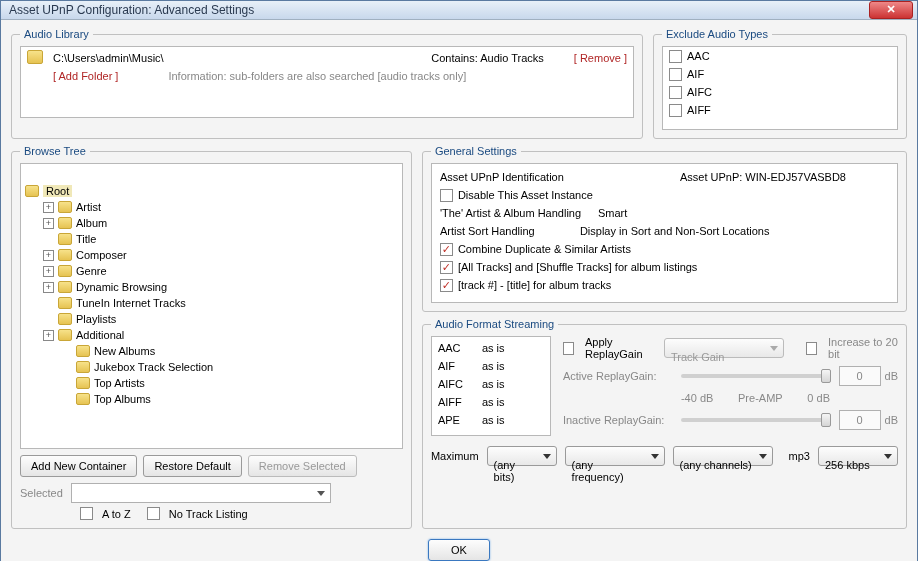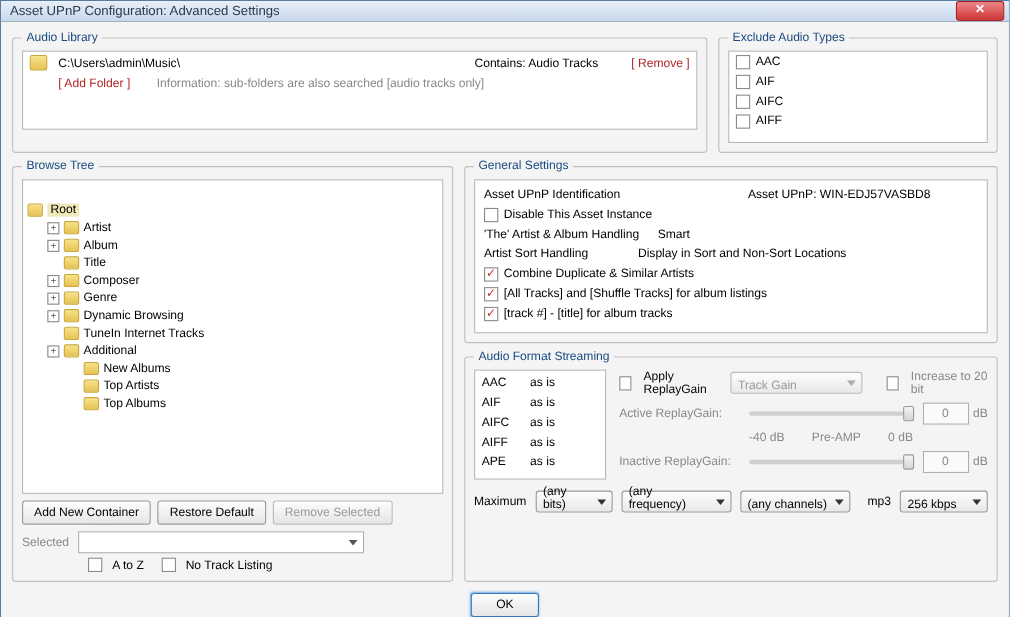--- a/index.html
+++ b/index.html
@@ -26,21 +26,21 @@
 .btn.disabled { color: #999; border-color: #bbb; cursor: default; }
 .btn.primary { border: 1px solid #3a78c0; box-shadow: 0 0 2px #6aa8e8; padding: 0 22px; }
 .chk { width: 13px; height: 13px; border: 1px solid #8a8a8a; background: #fff; display: inline-flex; align-items: center; justify-content: center; margin-right: 5px; cursor: pointer; }
 .chk .mark { color: #c03028; font-size: 11px; line-height: 11px; }
 .exclude-list { height: 84px; overflow-y: scroll; }
 .exclude-item { display: flex; align-items: center; height: 18px; padding: 0 6px; }
 .gen-list { height: 140px; overflow-y: scroll; padding: 4px 8px; }
 .gen-line { display: flex; align-items: center; height: 18px; }
 .fmt-list { width: 120px; height: 100px; overflow-y: scroll; padding: 2px 6px; }
 .fmt-row { display: flex; height: 18px; align-items: center; }
-.dropdown { background: linear-gradient(#fdfdfd,#e8e8e8); border: 1px solid #9a9a9a; border-radius: 3px; height: 20px; display: inline-flex; align-items: flex-end; padding: 12px 18px 0 6px; position: relative; cursor: pointer; min-width: 90px; }
+.dropdown { background: linear-gradient(#fdfdfd,#e8e8e8); border: 1px solid #9a9a9a; border-radius: 3px; height: 20px; display: inline-flex; align-items: flex-start; padding: 12px 18px 0 6px; position: relative; cursor: pointer; min-width: 90px; }
 .dropdown::after { content: ""; position: absolute; right: 5px; top: 7px; border-left: 4px solid transparent; border-right: 4px solid transparent; border-top: 5px solid #333; }
 .dropdown.disabled { color: #999; border-color: #bbb; cursor: default; }
 .dropdown.disabled::after { border-top-color: #aaa; }
 .numbox { width: 42px; height: 20px; border: 1px solid #b0b0b0; background: #fafafa; text-align: center; color: #888; }
 .slider { flex: 1; height: 4px; background: #d0d0d0; border-radius: 2px; position: relative; margin: 0 8px; }
 .slider .thumb { position: absolute; top: -5px; right: 0; width: 10px; height: 14px; background: linear-gradient(#f5f5f5,#d5d5d5); border: 1px solid #999; border-radius: 2px; }
 .grey { color: #888; }
 .red { color: #b02525; }
 .small-combo { border: 1px solid #b0b0b0; background: #fff; height: 20px; width: 260px; position: relative; }
 .small-combo::after { content: ""; position: absolute; right: 5px; top: 7px; border-left: 4px solid transparent; border-right: 4px solid transparent; border-top: 5px solid #555; }
@@ -61,21 +61,21 @@
         <legend>Audio Library</legend>
         <div class="whitebox" style="height:72px;">
           <div class="lib-row">
             <span class="folder-ic"></span>
             <span style="flex:1">C:\Users\admin\Music\</span>
             <span style="margin-right:30px">Contains: Audio Tracks</span>
             <span class="red">[ Remove ]</span>
           </div>
           <div class="lib-row">
             <span style="width:26px"></span>
-            <span class="red" style="margin-right:24px">[ Add Folder ]</span>
+            <span class="red" style="margin-right:50px">[ Add Folder ]</span>
             <span class="grey">Information: sub-folders are also searched [audio tracks only]</span>
           </div>
         </div>
       </fieldset>
 
       <fieldset style="width:254px">
         <legend>Exclude Audio Types</legend>
         <div class="whitebox exclude-list" id="exclude-list">
             <div class="exclude-item">
               <span class="chk"></span>
@@ -136,28 +136,38 @@
                 <span class="exp">+</span>
                 <span class="tree-folder-ic"></span>
                 <span>Dynamic Browsing</span>
               </div>
               <div class="tree-item ind1">
                 <span class="noexp"></span>
                 <span class="tree-folder-ic"></span>
                 <span>TuneIn Internet Tracks</span>
               </div>
               <div class="tree-item ind1">
+                <span class="noexp"></span>
+                <span class="tree-folder-ic"></span>
+                <span>Playlists</span>
+              </div>
+              <div class="tree-item ind1">
                 <span class="exp">+</span>
                 <span class="tree-folder-ic"></span>
                 <span>Additional</span>
               </div>
               <div class="tree-item ind2">
                 <span class="noexp"></span>
                 <span class="tree-folder-ic"></span>
                 <span>New Albums</span>
+              </div>
+              <div class="tree-item ind2">
+                <span class="noexp"></span>
+                <span class="tree-folder-ic"></span>
+                <span>Jukebox Track Selection</span>
               </div>
               <div class="tree-item ind2">
                 <span class="noexp"></span>
                 <span class="tree-folder-ic"></span>
                 <span>Top Artists</span>
               </div>
               <div class="tree-item ind2">
                 <span class="noexp"></span>
                 <span class="tree-folder-ic"></span>
                 <span>Top Albums</span>

